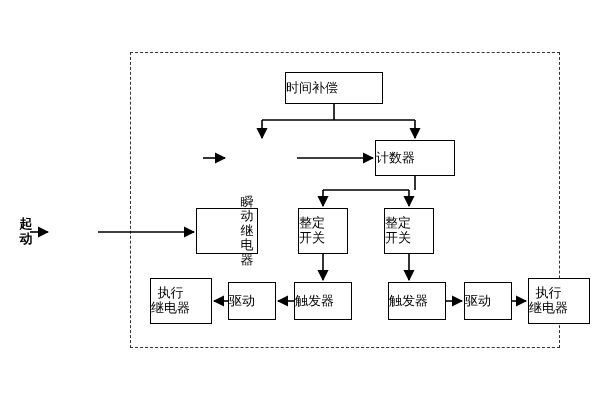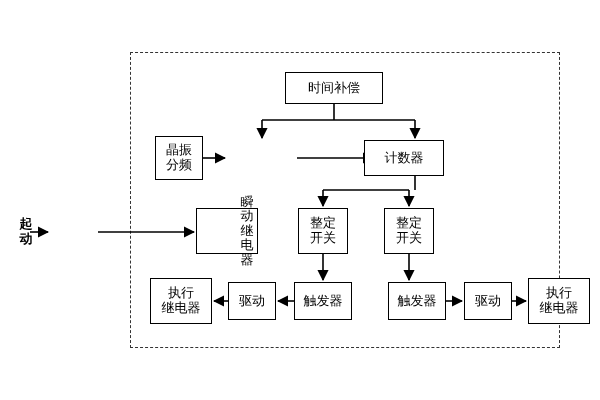--- a/index.html
+++ b/index.html
@@ -23,21 +23,21 @@
     height: 400px;
     pointer-events: none;
   }
   .node {
     position: absolute;
     box-sizing: border-box;
     border: 1px solid #000000;
     background: #ffffff;
     display: flex;
     align-items: center;
-    justify-content: center;
+    justify-content: flex-start;
     text-align: center;
     line-height: 1.12;
     color: #000000;
     font-size: 13px;
     letter-spacing: 0px;
   }
   .node span {
     display: block;
     white-space: pre-line;
   }
@@ -114,25 +114,21 @@
   </svg>
 
   <div class="label-plain" id="start-label" style="left: 6px; top: 208px; width: 40px; height: 48px;">
     <span>起
 动</span>
   </div>
 
   <div class="node" id="node-time_compensation" style="left: 285px; top: 72px; width: 98px; height: 32px;">
     <span>时间补偿</span>
   </div>
-  <div class="node" id="node-crystal_divider" style="left: 155px; top: 136px; width: 48px; height: 44px;">
-    <span>晶振
-分频</span>
-  </div>
-  <div class="node" id="node-counter" style="left: 364px; top: 140px; width: 80px; height: 36px;">
+  <div class="node" id="node-counter" style="left: 375px; top: 140px; width: 80px; height: 36px;">
     <span>计数器</span>
   </div>
   <div class="node" id="node-instant_relay" style="left: 196px; top: 208px; width: 62px; height: 46px; padding-left: 40px;">
     <span>瞬动
 继电器</span>
   </div>
   <div class="node" id="node-setting_switch_l" style="left: 298px; top: 208px; width: 50px; height: 46px;">
     <span>整定
 开关</span>
   </div>

